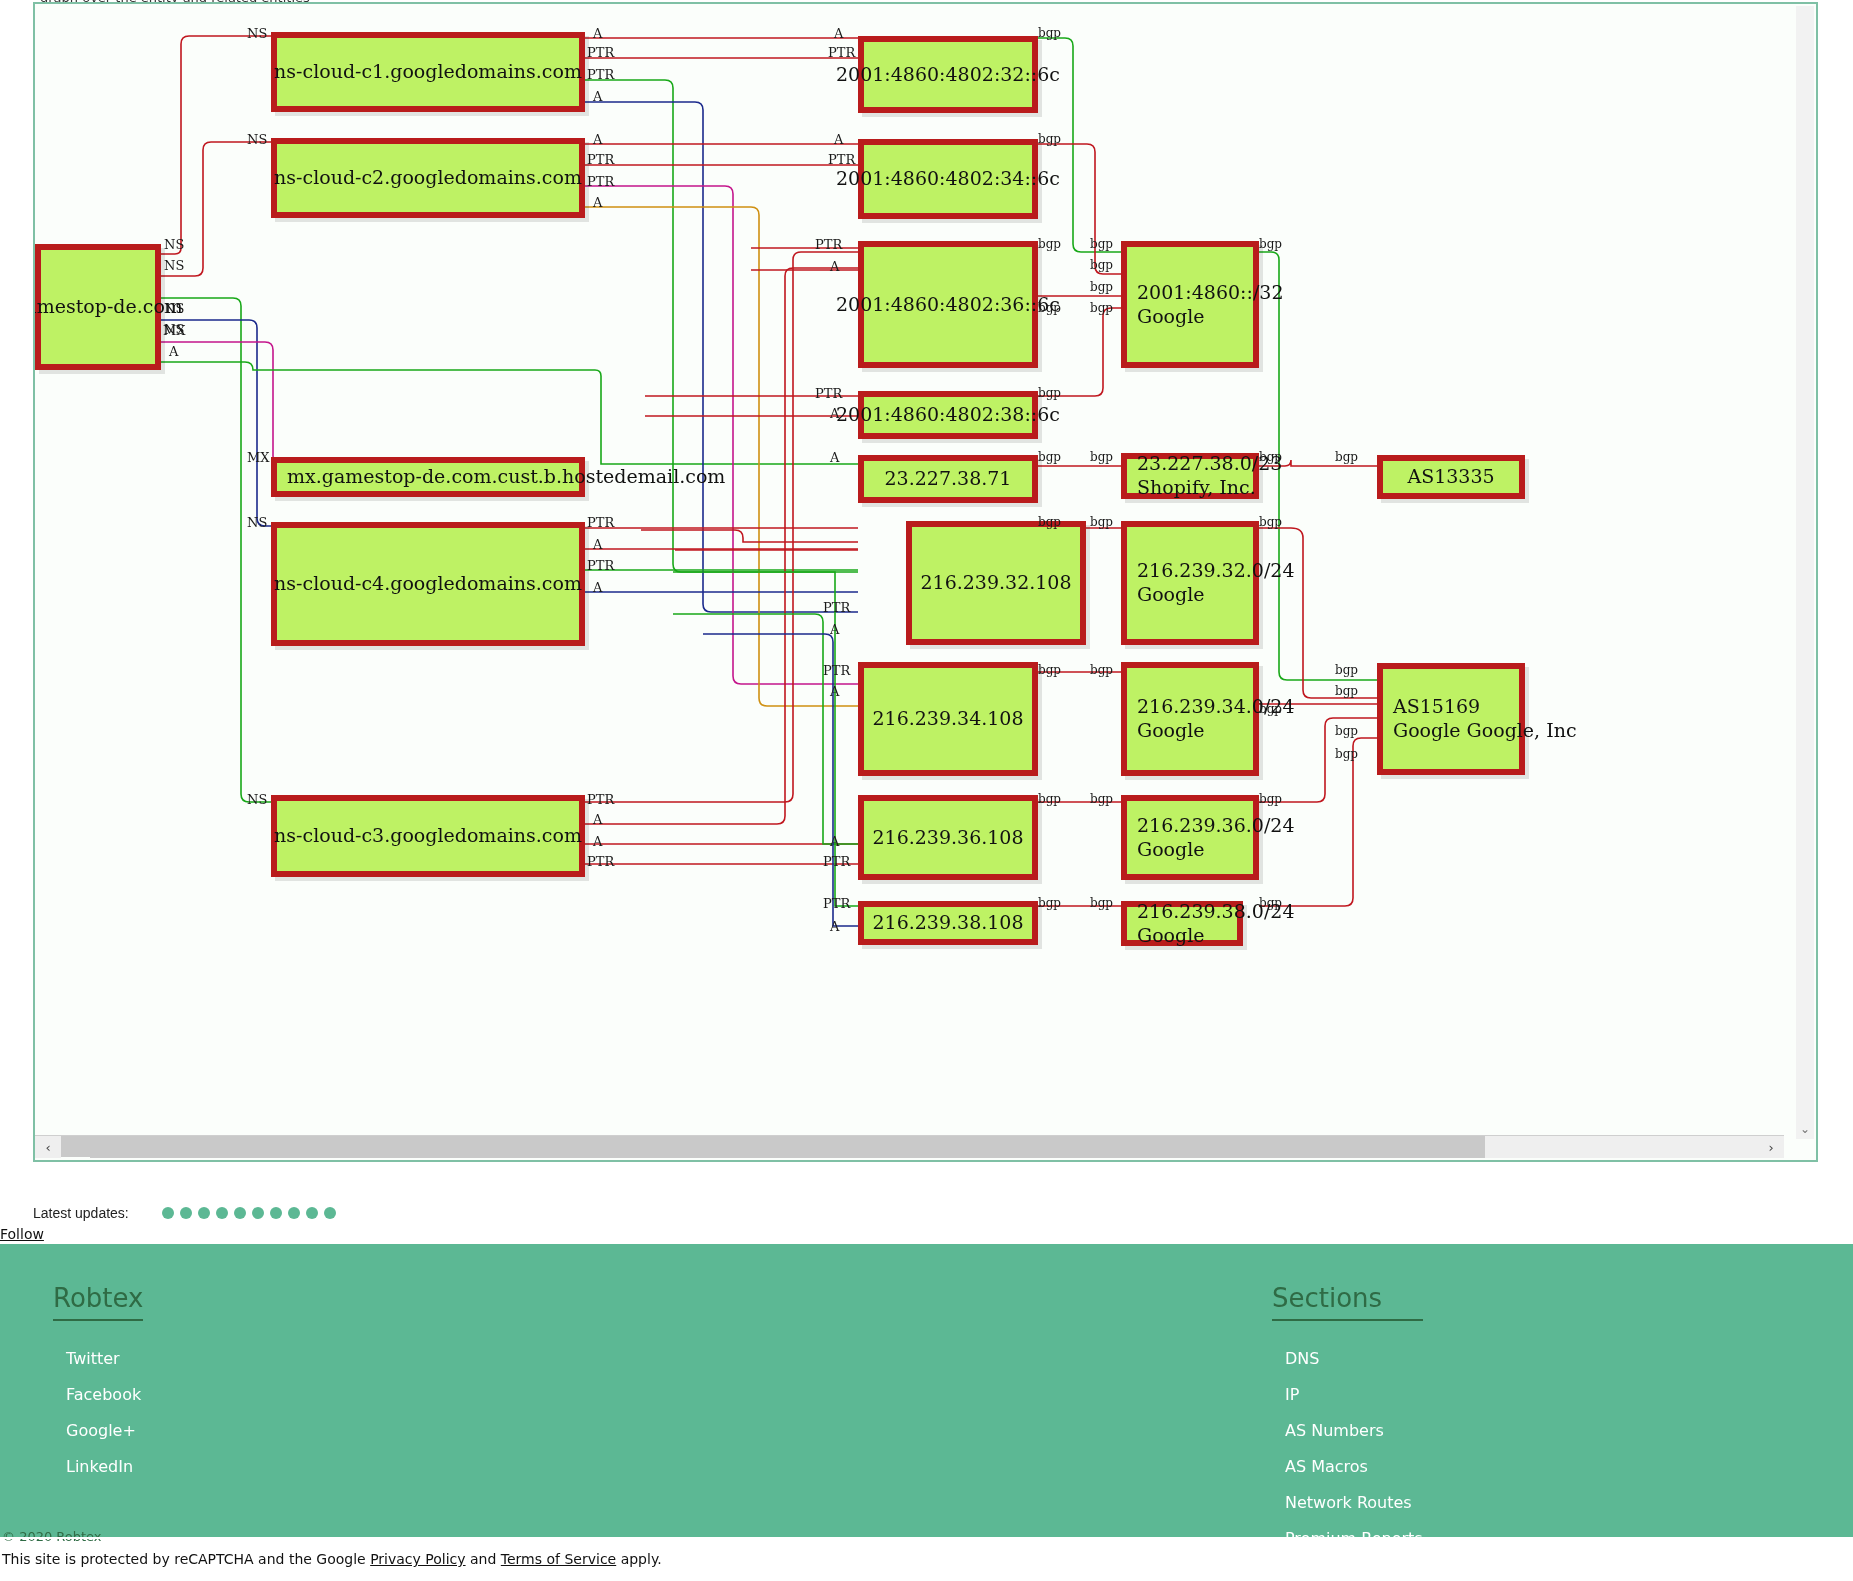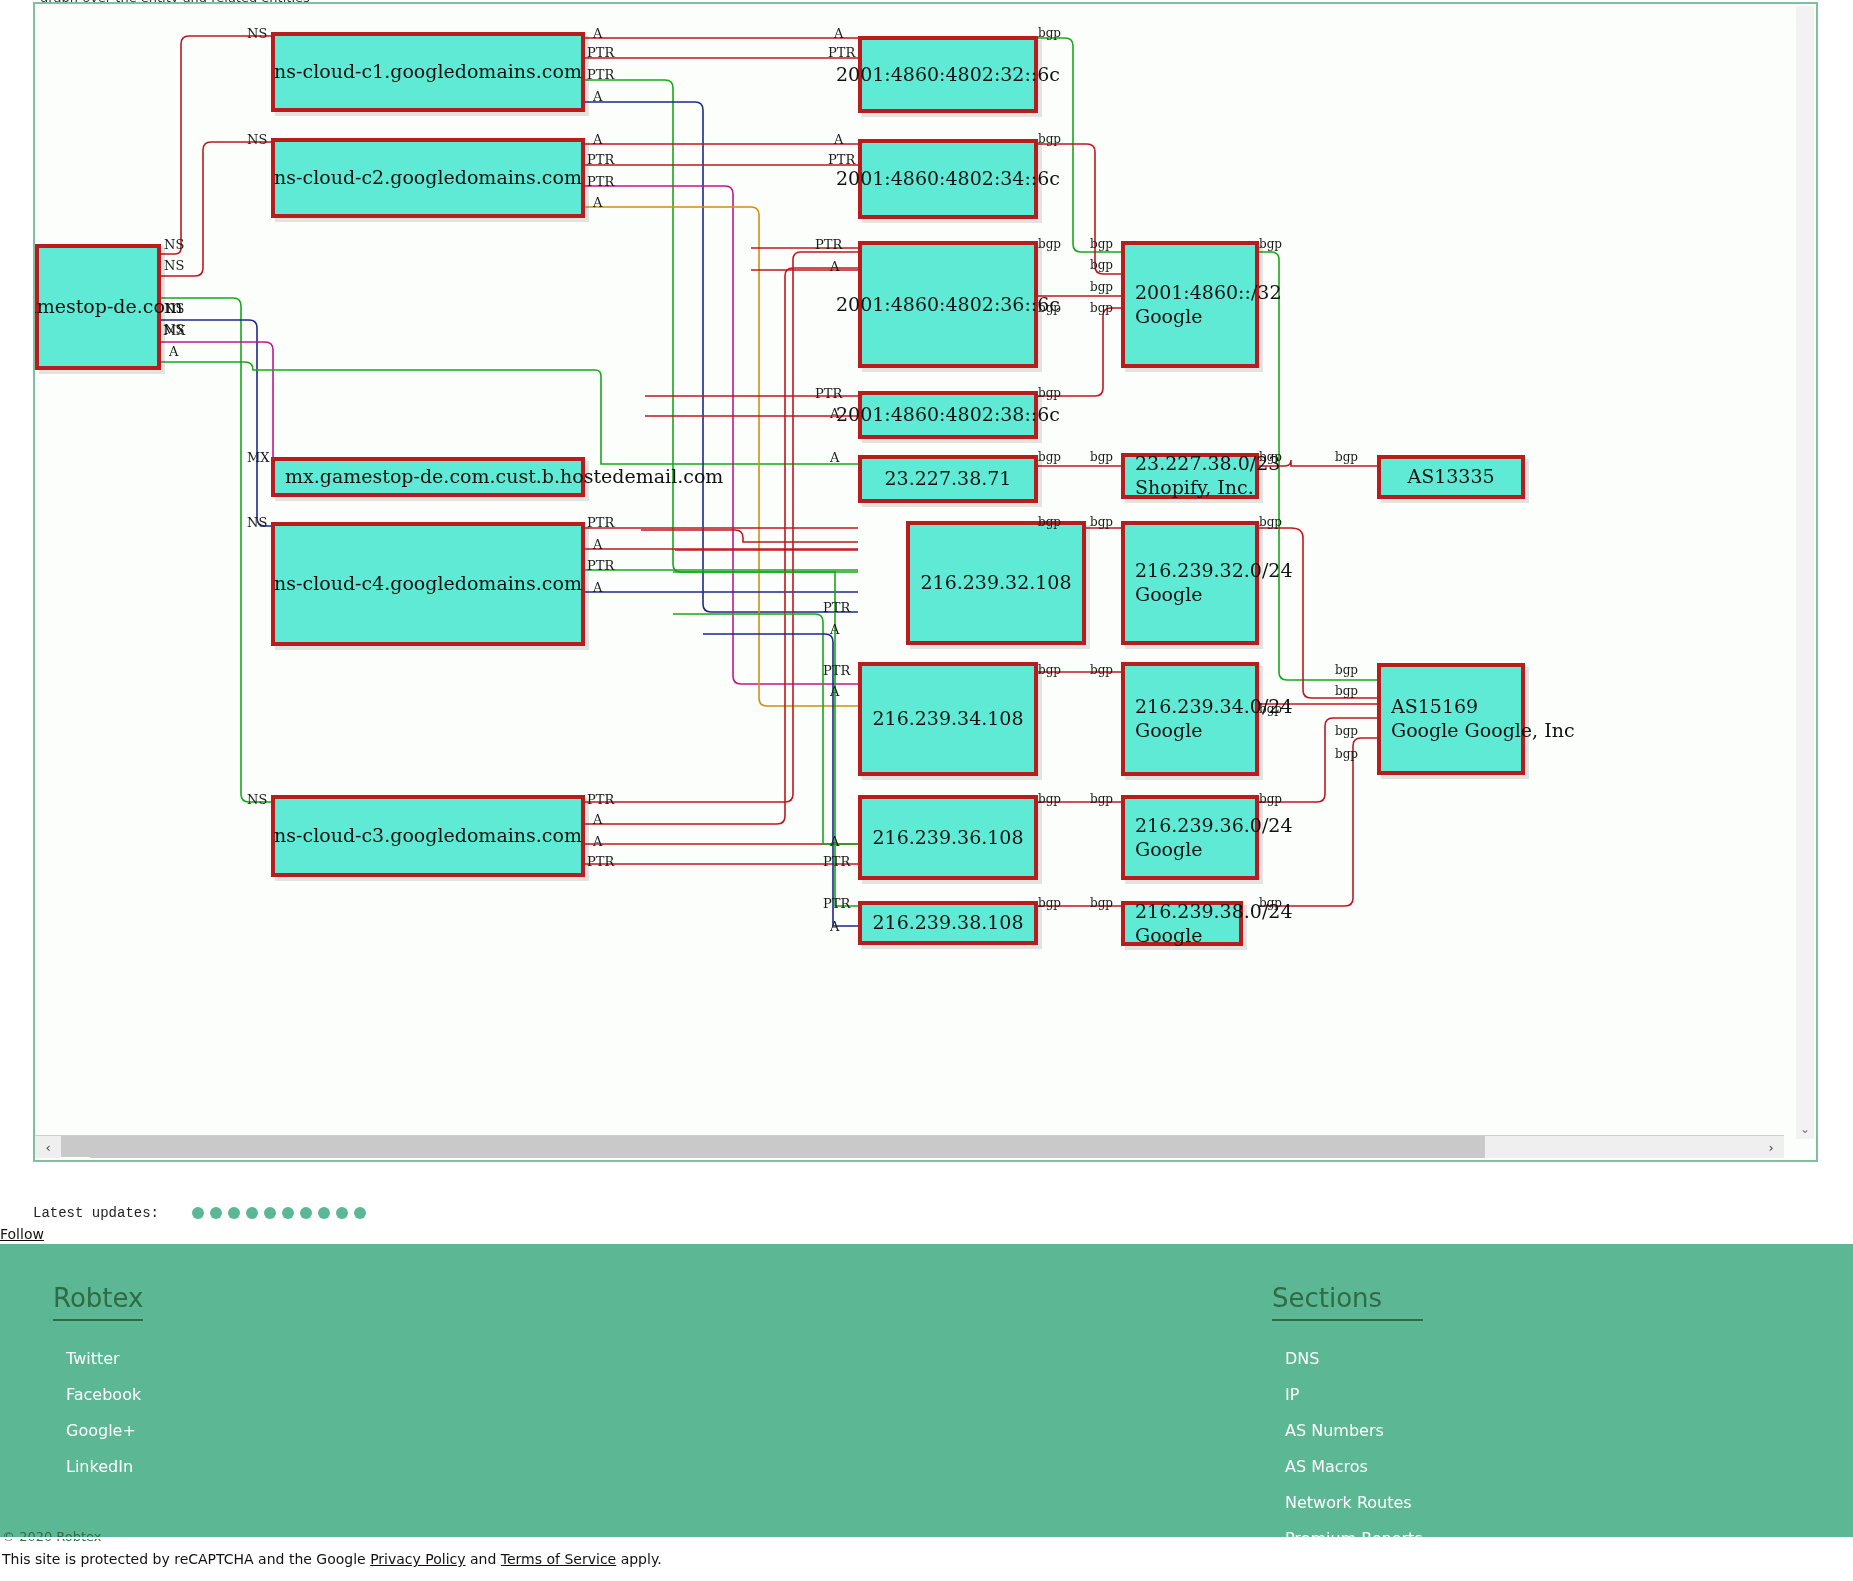--- a/index.html
+++ b/index.html
@@ -32,22 +32,22 @@
   }
   #graph-canvas {
     position: absolute; left: 0; top: 0;
     width: 1781px; height: 1125px;
     background: #fbfefb;
   }
   svg.wires { position:absolute; left:0; top:0; width:1781px; height:1125px; overflow:visible; }
 
   .node {
     position: absolute;
-    background: #5eead4;
-    border: 4px solid #b91c1c;
+    background: #bef264;
+    border: 6px solid #b91c1c;
     box-shadow: 4px 4px 0 rgba(0,0,0,0.10);
     font-family: "DejaVu Serif", serif;
     font-size: 19px;
     color: #111;
     display: flex;
     align-items: center;
     line-height: 1.25;
     white-space: pre;
   }
   .node.centered { justify-content: center; text-align: center; }
@@ -90,21 +90,21 @@
   }
   .scroll-v .btn-d {
     position:absolute; bottom:0; left:0; width:18px; height:20px;
     display:flex; align-items:center; justify-content:center;
     color:#777; font-size:12px;
   }
 
   
   .latest {
     position: absolute; left: 33px; top: 1205px;
-    font-family: Liberation Mono, monospace;
+    font-family: Liberation Sans, sans-serif;
     font-size: 14px; color: #222;
     display: flex; align-items: center; gap: 24px;
   }
   .dots { display: flex; gap: 6px; margin-left: 9px; }
   .dot { width: 12px; height: 12px; border-radius: 50%; background: #5cb894; display:block; }
   .follow {
     position: absolute; left: 0; top: 1226px;
     font-family: "DejaVu Sans", sans-serif; font-size: 14px;
     color: #111; text-decoration: underline;
   }

